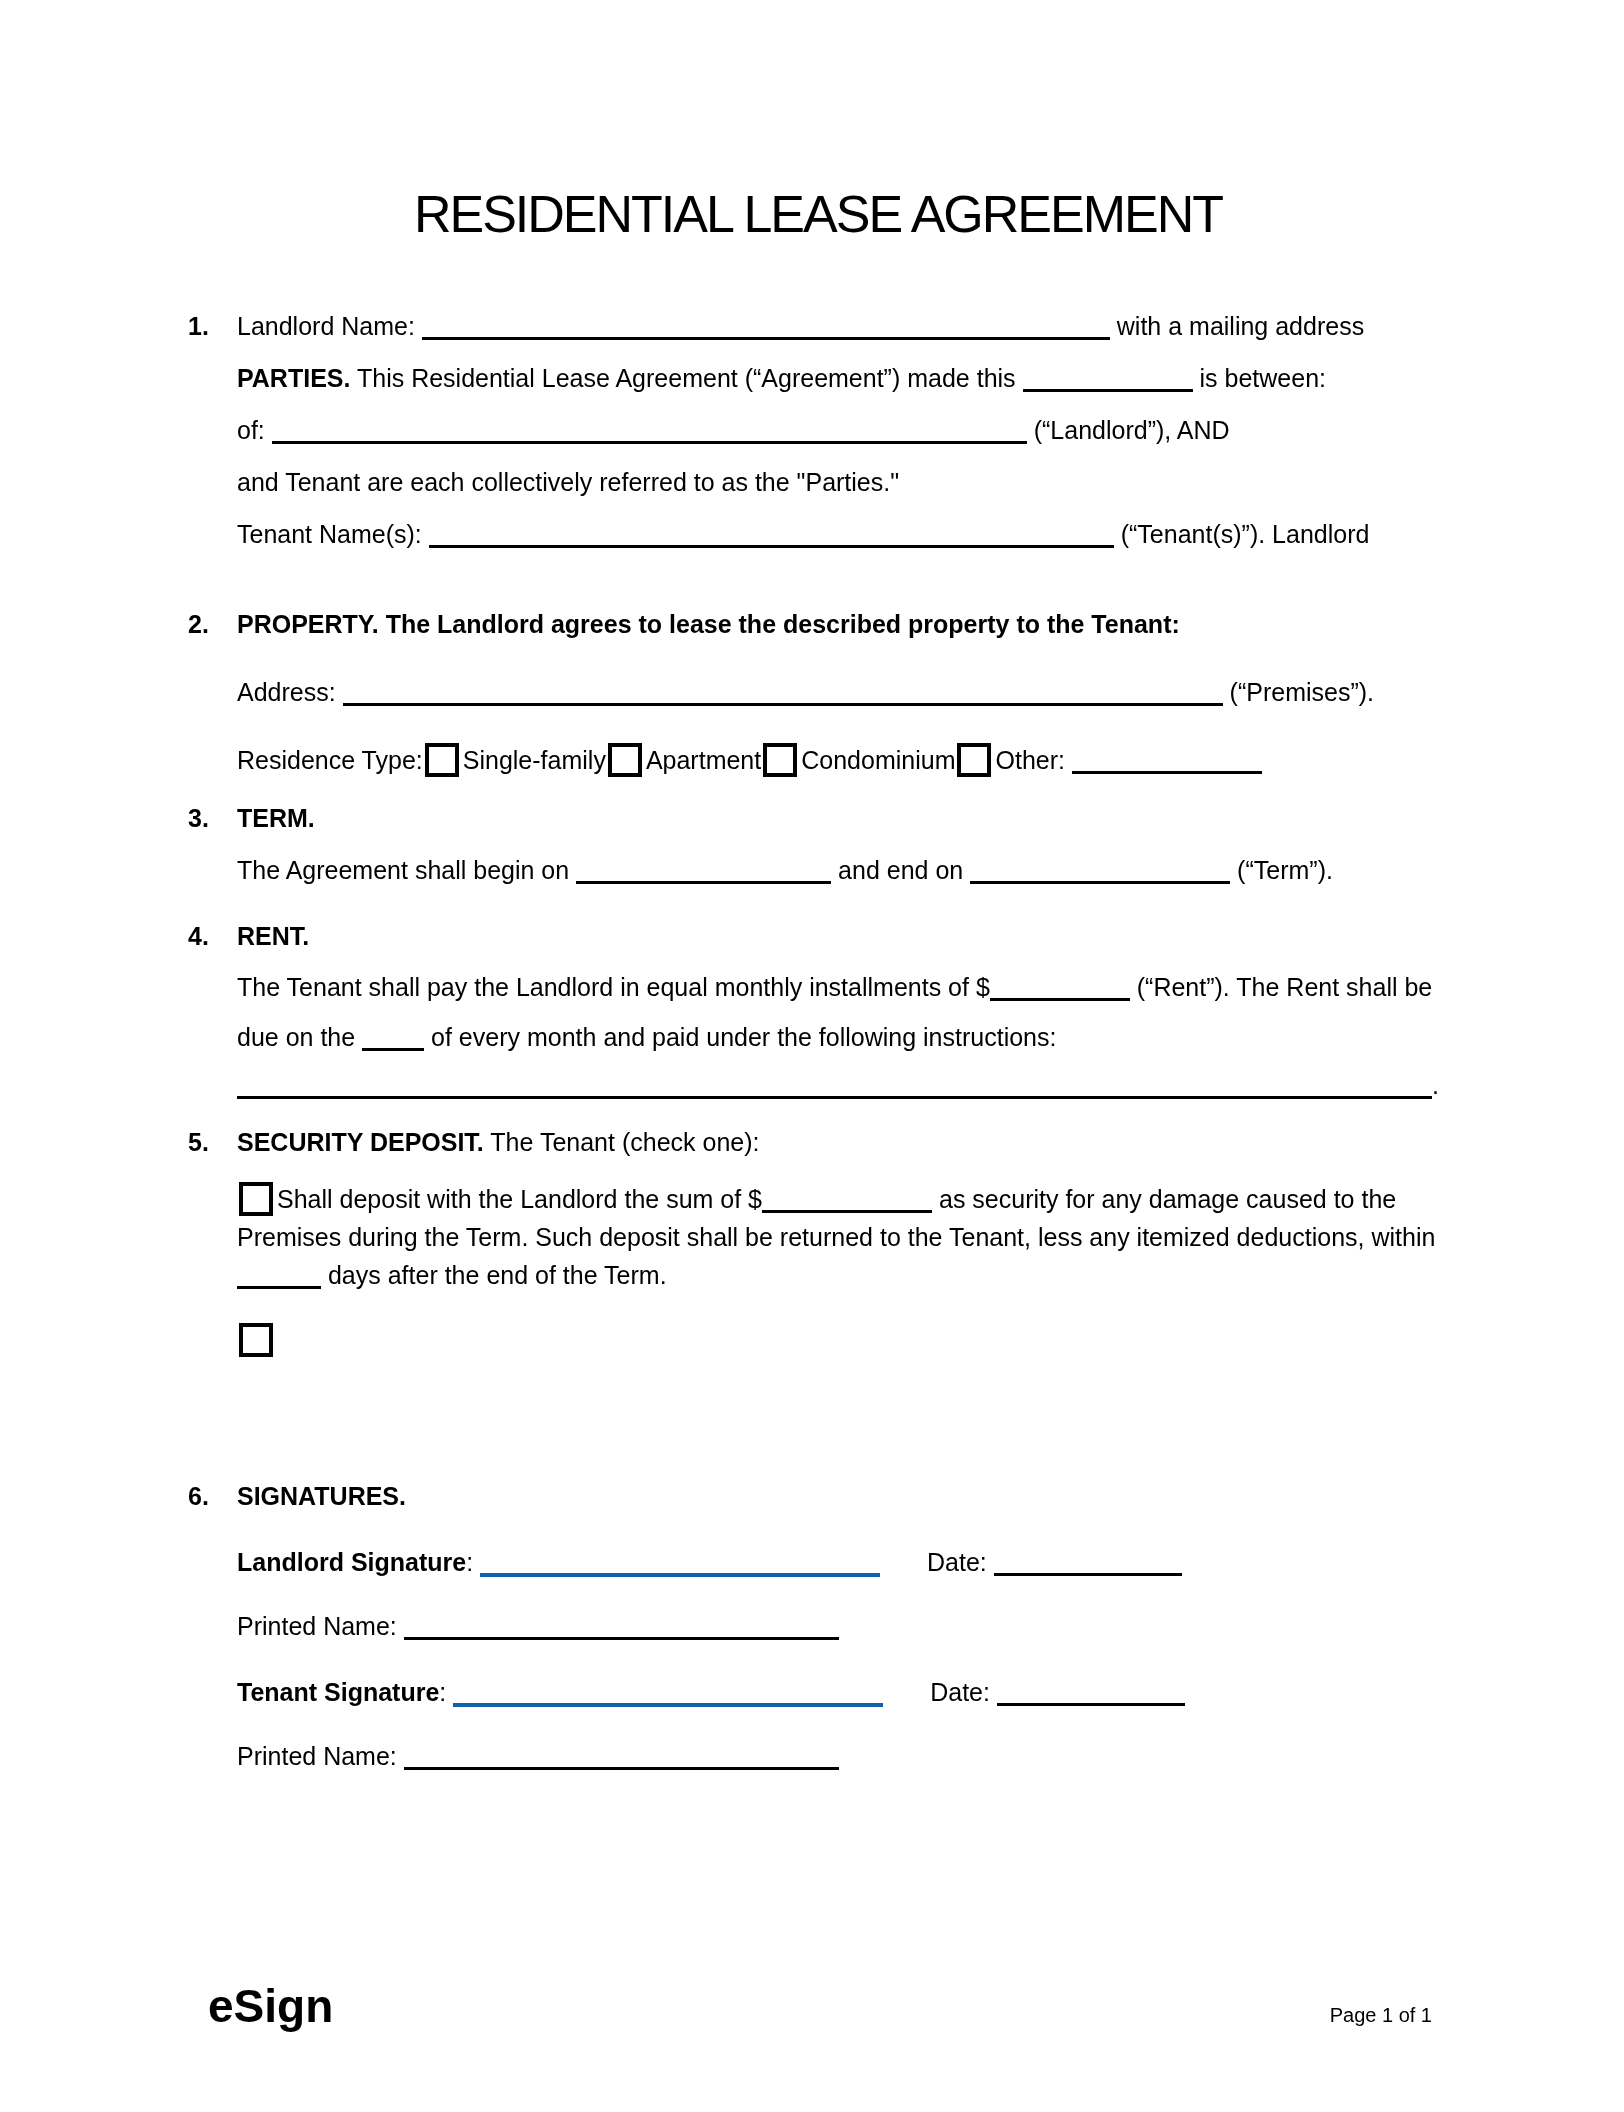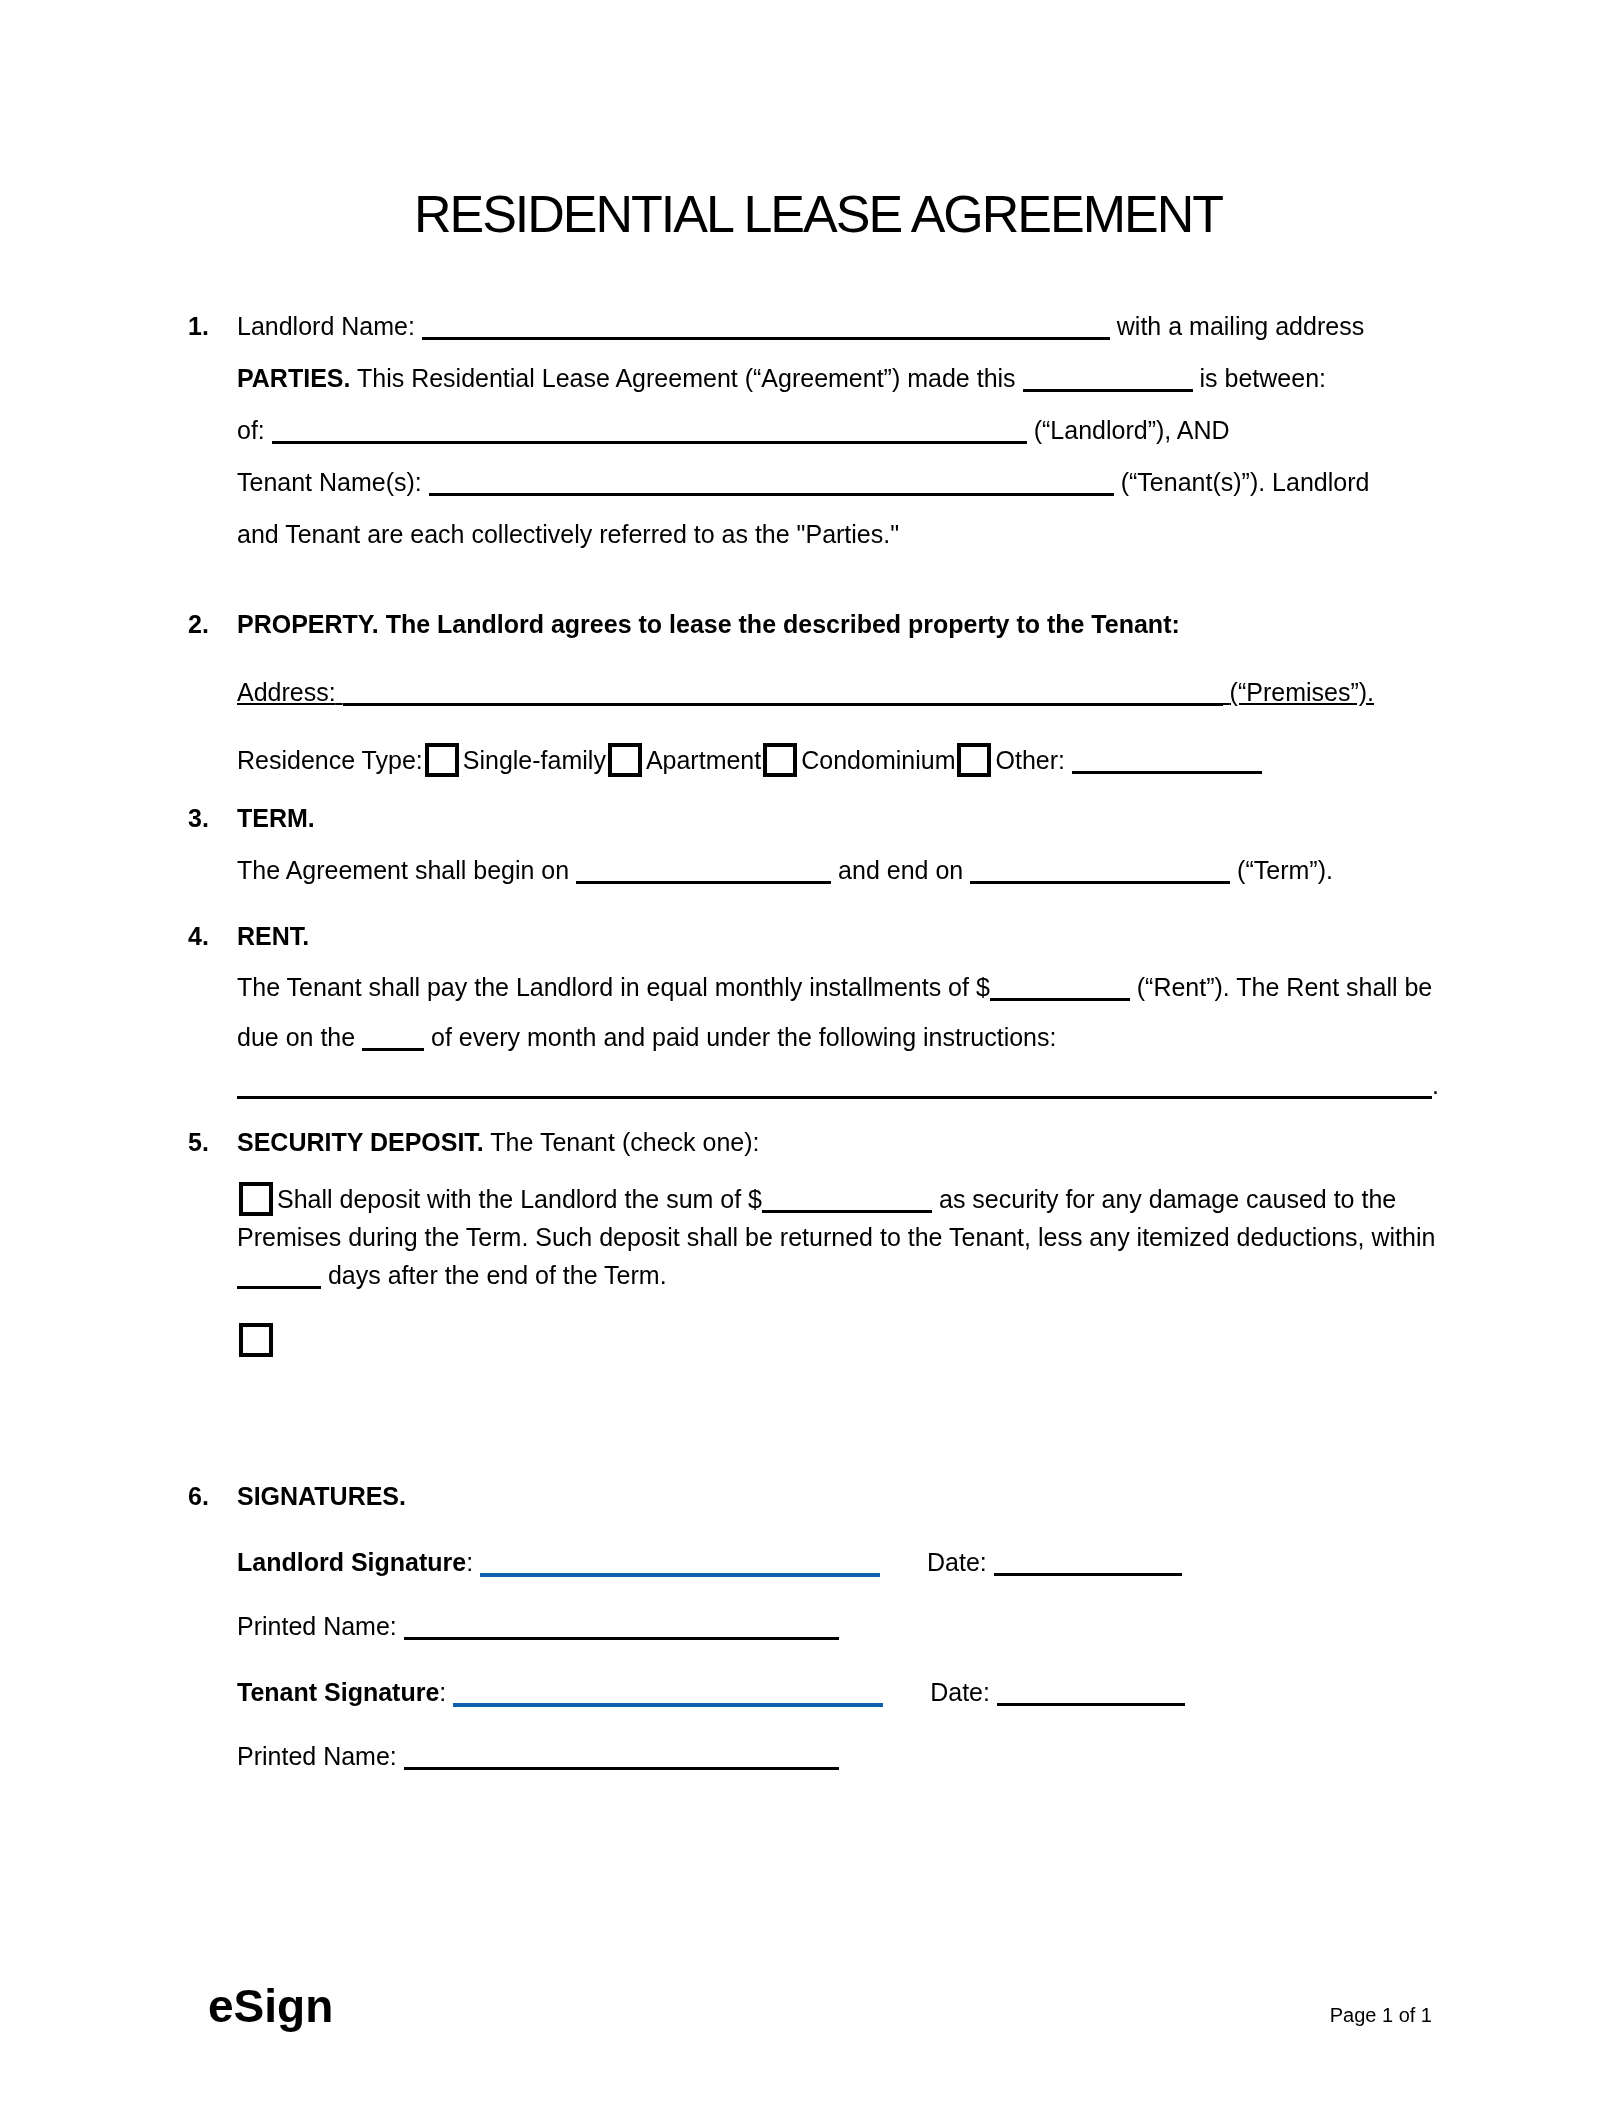--- a/index.html
+++ b/index.html
@@ -23,21 +23,21 @@
     vertical-align:-5px;
   }
   .blank.blue{height:4px; background:var(--sig); vertical-align:-6px;}
   .checkbox{
     display:inline-block; width:26px; height:26px; border:4px solid var(--ink);
     vertical-align:-8px; margin:0 4px 0 2px; background:#ffffff;
   }
   .p-tight{line-height:38px;}
   .mt-s1{margin-top:58px;}
   .mt-s2{margin-top:38px;}
-  .mt-addr{margin-top:16px;text-decoration:underline;}
+  .mt-addr{margin-top:16px;}
   .mt-resid{margin-top:16px;}
   .mt-s3{margin-top:6px;}
   .mt-s4{margin-top:14px;}
   .rent-p{line-height:50px;}
   .instr-row{line-height:46px;}
   .mt-s5{margin-top:8px;}
   .mt-opt1{margin-top:12px;}
   .mt-opt2{margin-top:20px;}
   .mt-s6{margin-top:104px;}
   .mt-sig{margin-top:14px;}
@@ -68,26 +68,26 @@
       <div class="row"><span class="bold">PARTIES.</span>
         <span>This Residential Lease Agreement (“Agreement”) made this</span>
         <span class="blank" style="width:170px"></span>
         <span>is between:</span>
       </div>
       <div class="row">
         <span>of:</span>
         <span class="blank" style="width:755px"></span>
         <span>(“Landlord”), AND</span>
       </div>
+      <div class="row">and Tenant are each collectively referred to as the "Parties."</div>
       <div class="row">
         <span>Tenant Name(s):</span>
         <span class="blank" style="width:685px"></span>
         <span>(“Tenant(s)”). Landlord</span>
       </div>
-      <div class="row">and Tenant are each collectively referred to as the "Parties."</div>
     </div>
 
     <div class="section mt-s2">
       <span class="sec-num">2.</span>
       <div class="row"><span class="bold">PROPERTY.</span>
         <span class="bold">The Landlord agrees to lease the described property to the Tenant:</span>
       </div>
       <div class="row mt-addr">
         <span>Address:</span>
         <span class="blank" style="width:880px"></span>

